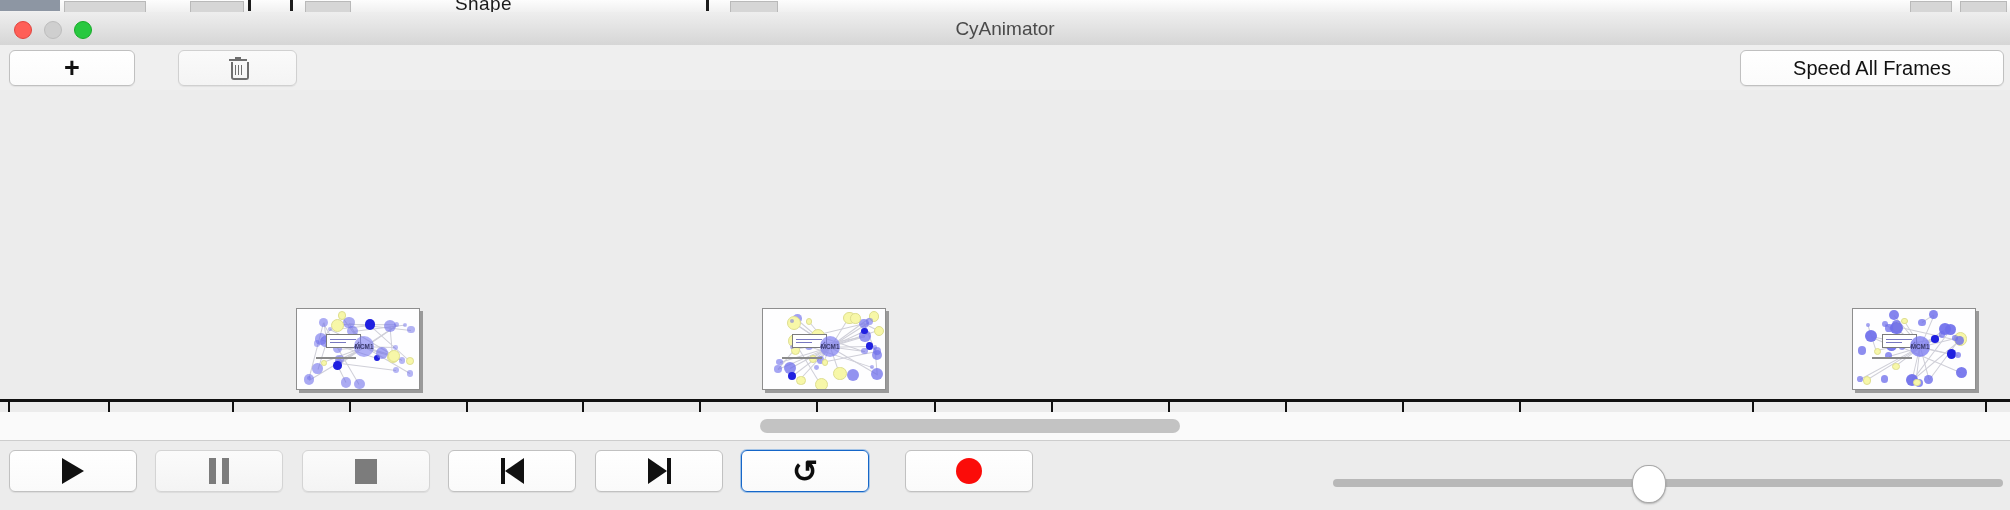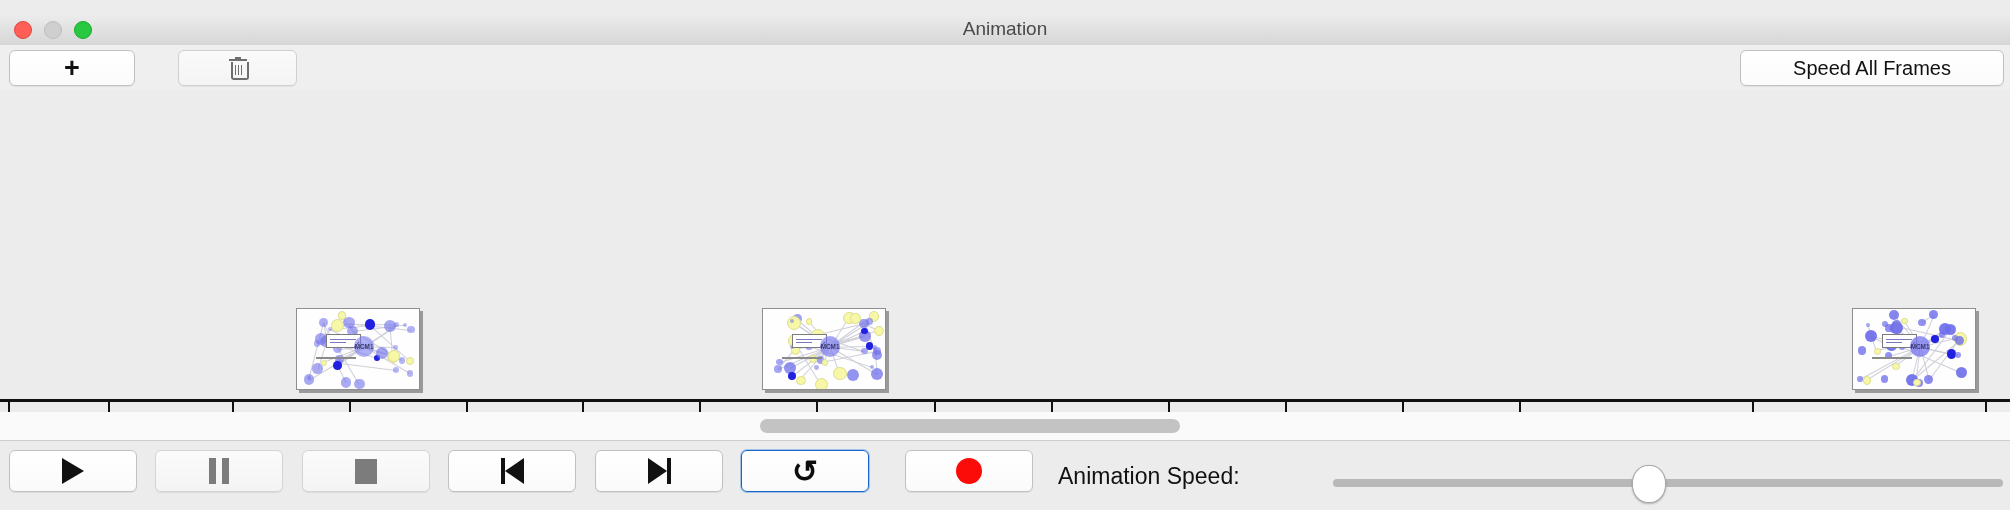--- a/index.html
+++ b/index.html
@@ -111,28 +111,41 @@
   .slider{position:absolute;left:1333px;top:38px;width:670px;height:8px;}
   .strack{position:absolute;left:0;top:0;width:100%;height:8px;border-radius:4px;background:#b8b8b8;}
   .sknob{position:absolute;top:-14px;width:32px;height:36px;border-radius:16px/18px;
     background:#fff;border:1px solid #a8a8a8;box-shadow:0 1px 2px rgba(0,0,0,.25);cursor:pointer;}
 </style>
 </head>
 <body>
 
 <div id="app">
 
+  <div class="bg-strip">
+    <div class="bg-dark"></div>
+    <div class="bg-box" style="left:64px;width:80px;"></div>
+    <div class="bg-box" style="left:190px;width:52px;"></div>
+    <div class="bg-tick" style="left:248px;"></div>
+    <div class="bg-tick" style="left:290px;"></div>
+    <div class="bg-box" style="left:305px;width:44px;"></div>
+    <div class="bg-word">Shape</div>
+    <div class="bg-tick" style="left:706px;"></div>
+    <div class="bg-box" style="left:730px;width:46px;"></div>
+    <div class="bg-box" style="left:1910px;width:40px;"></div>
+    <div class="bg-box" style="left:1960px;width:45px;"></div>
+  </div>
 
   <div class="titlebar">
     <div class="traffic">
       <span class="dot red"></span>
       <span class="dot yellow"></span>
       <span class="dot green"></span>
     </div>
-    <div class="win-title">Animation</div>
+    <div class="win-title">CyAnimator</div>
   </div>
 
   <div class="toolbar">
     <div class="tbtn" id="add-btn">
       <span class="plus">+</span>
     </div>
     <div class="tbtn muted" id="del-btn">
       <span class="trash">
         <i class="hnd"></i>
           <i class="lid"></i>
@@ -445,20 +458,19 @@
           <i class="tri"></i>
           <i class="bar"></i>
         </span>
     </div>
     <div class="pbtn accent" id="btn-loop">
       <span class="ico-loop" style="transform: scaleX(-1);">↻</span>
     </div>
     <div class="pbtn" id="btn-record">
       <span class="ico-record"></span>
     </div>
-    <div class="speed-label">Animation Speed:</div>
     <div class="slider">
       <div class="strack"></div>
       <div class="sknob" id="sknob" style="left: calc(47% - 16px);"></div>
     </div>
   </div>
 
 </div>
 
 </body></html>

